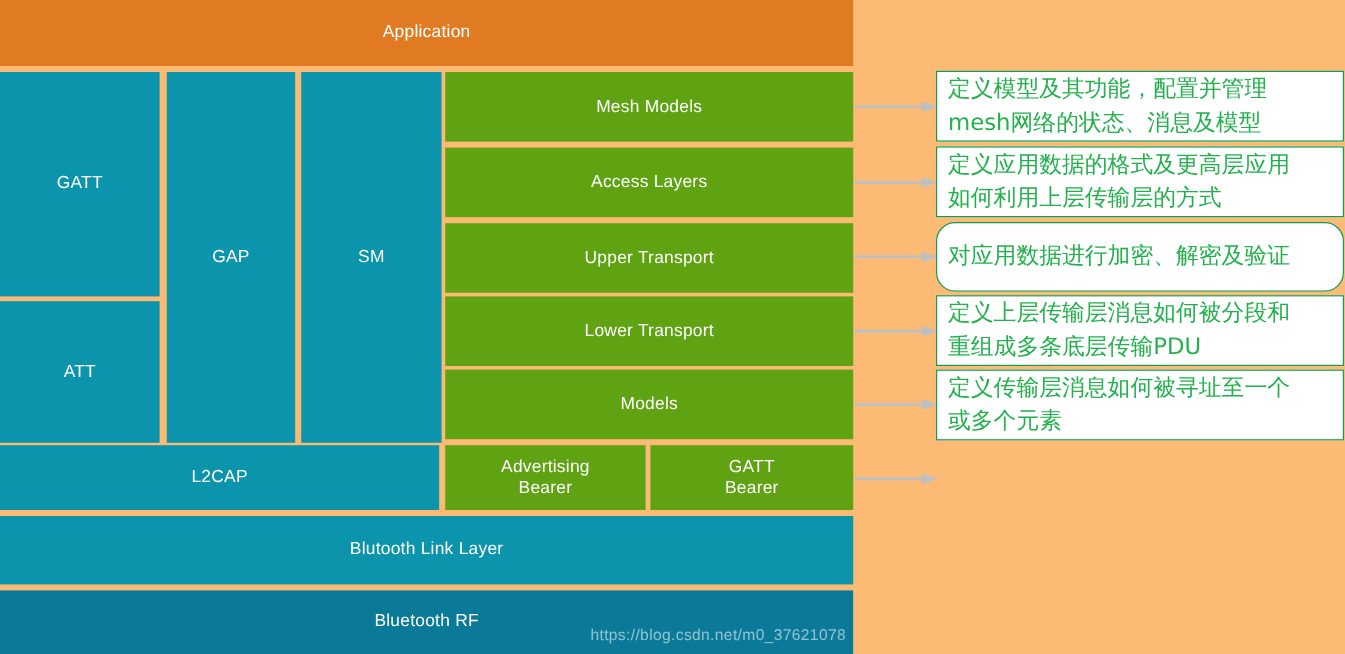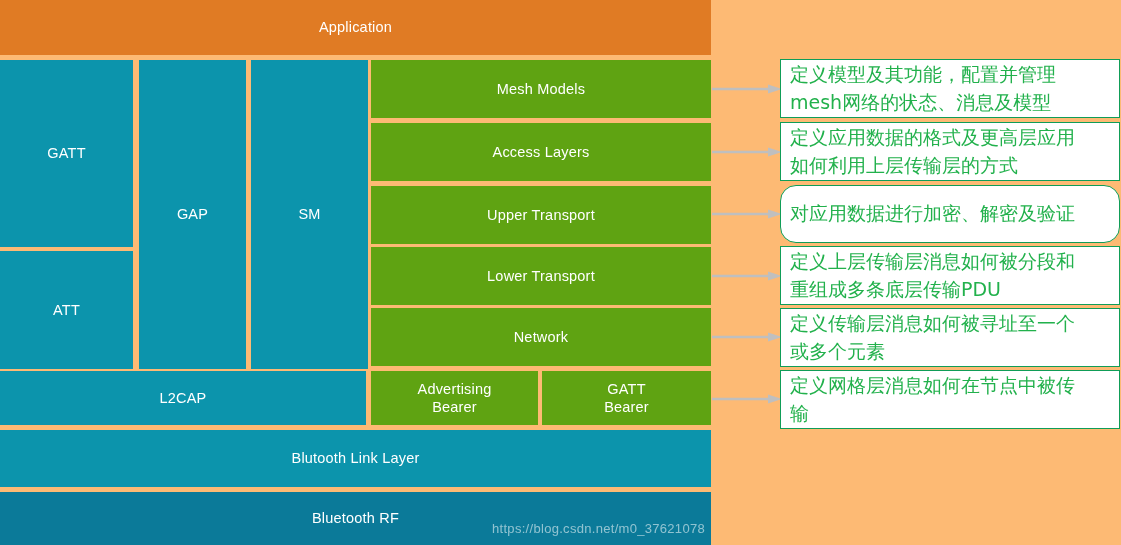--- a/index.html
+++ b/index.html
@@ -97,21 +97,21 @@
   <div class="blk green" style="left:371px; top:123px; width:340px; height:58px;">
     <span>Access Layers</span>
   </div>
   <div class="blk green" style="left:371px; top:186px; width:340px; height:58px;">
     <span>Upper Transport</span>
   </div>
   <div class="blk green" style="left:371px; top:247px; width:340px; height:58px;">
     <span>Lower Transport</span>
   </div>
   <div class="blk green" style="left:371px; top:308px; width:340px; height:58px;">
-    <span>Network</span>
+    <span>Models</span>
   </div>
 
   <div class="blk teal" style="left:0px; top:371px; width:366px; height:54px;">
     <span>L2CAP</span>
   </div>
   <div class="blk green" style="left:371px; top:371px; width:167px; height:54px;">
     <span>Advertising
 Bearer</span>
   </div>
   <div class="blk green" style="left:542px; top:371px; width:169px; height:54px;">
@@ -165,18 +165,14 @@
     <span>对应用数据进行加密、解密及验证</span>
   </div>
   <div class="callout" style="left:780px; top:246px; width:340px; height:59px;">
     <span>定义上层传输层消息如何被分段和
 重组成多条底层传输PDU</span>
   </div>
   <div class="callout" style="left:780px; top:308px; width:340px; height:59px;">
     <span>定义传输层消息如何被寻址至一个
 或多个元素</span>
   </div>
-  <div class="callout" style="left:780px; top:370px; width:340px; height:59px;">
-    <span>定义网格层消息如何在节点中被传
-输</span>
-  </div>
 
 </div>
 
 </body></html>

